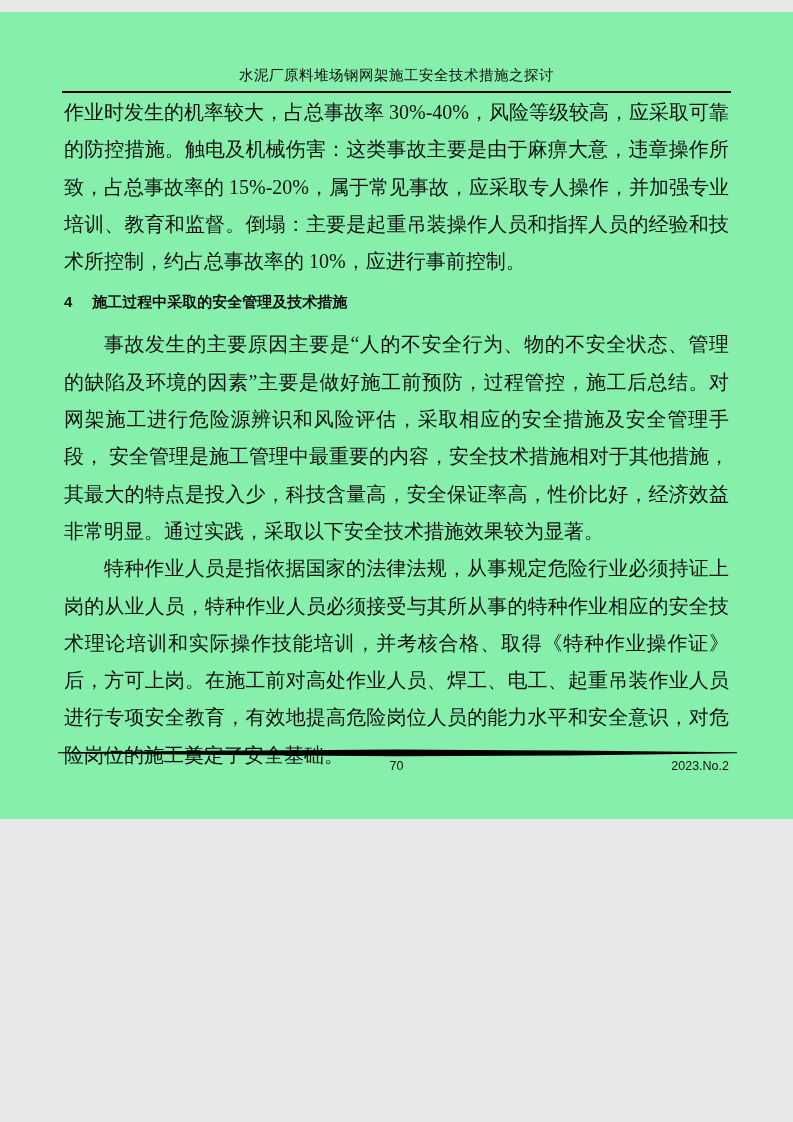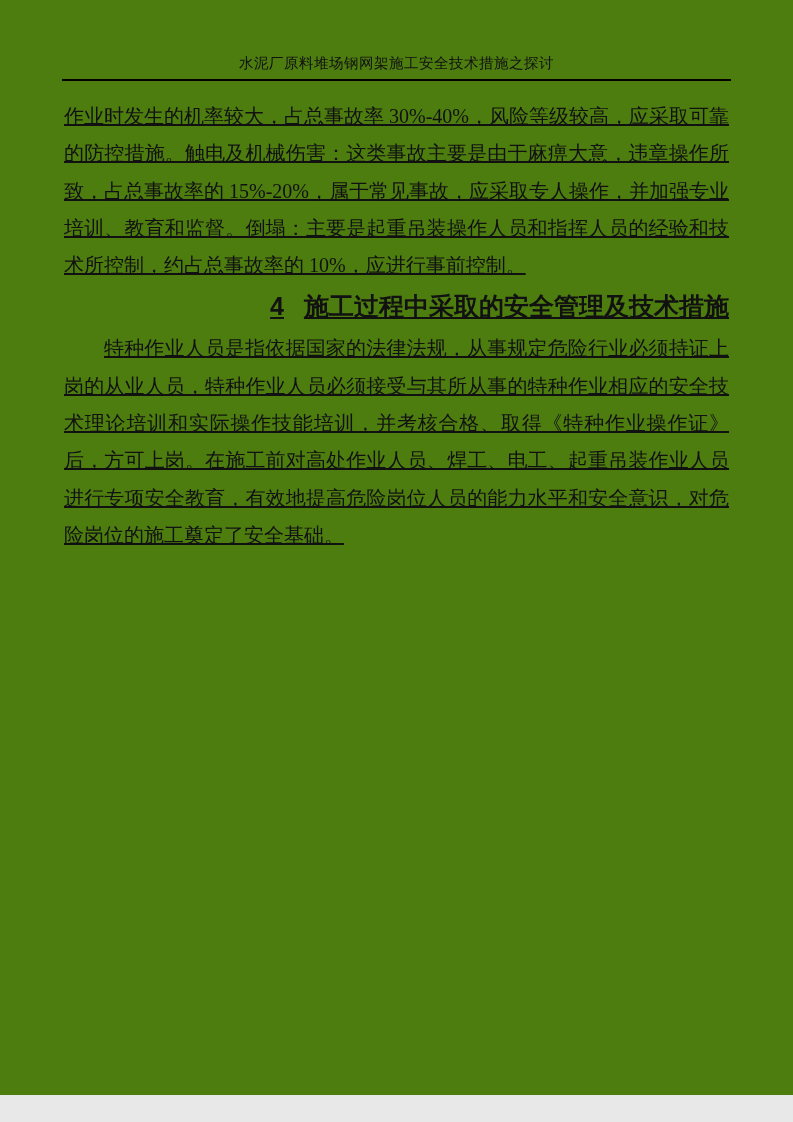--- a/index.html
+++ b/index.html
@@ -1,53 +1,52 @@
 <!DOCTYPE html>
 <html><head>
 <meta charset="utf-8">
 <style>
   * { margin: 0; padding: 0; box-sizing: border-box; }
   html, body { background: #e8e8e8; }
   .page {
     position: relative;
     width: 793px;
-    height: 1095px;
-    margin: 0 auto;
-    background: #4d7c0f;
+    height: 807px;
+    margin: 12px auto;
+    background: #86efac;
     color: #111111;
     font-family: "Liberation Serif", "DejaVu Serif", serif;
     overflow: hidden;
   }
   .header { padding-top: 54px; }
   .header-title {
     text-align: center;
     font-size: 14.5px;
     letter-spacing: 0.5px;
     color: #111111;
   }
   .header-rule {
     margin: 6px 62px 0 62px;
     border-bottom: 2px solid #000000;
   }
   .body {
-    padding: 17px 64px 0 64px;
+    padding: 1px 64px 0 64px;
     font-size: 20px;
     line-height: 37.3px;
     text-align: justify;
-    text-decoration: underline;
   }
   .para { text-indent: 2em; }
   .para.no-indent { text-indent: 0; }
   .heading {
     font-family: "Liberation Sans", "DejaVu Sans", sans-serif;
     font-weight: bold;
-    font-size: 25px;
+    font-size: 15px;
     line-height: 34px;
     margin: 5px 0 7px 0;
-    text-align: right;
+    text-align: left;
   }
   .heading .sec-num { margin-right: 20px; }
   .footer {
     position: absolute;
     left: 0; right: 0;
     bottom: 38px;
     height: 32px;
   }
   .footer-rule-svg {
     display: block;
@@ -84,17 +83,27 @@
     <div class="header-rule"></div>
   </div>
 
   <div class="body">
     <p class="para no-indent">作业时发生的机率较大，占总事故率 30%-40%，风险等级较高，应采取可靠的防控措施。触电及机械伤害：这类事故主要是由于麻痹大意，违章操作所致，占总事故率的 15%-20%，属于常见事故，应采取专人操作，并加强专业培训、教育和监督。倒塌：主要是起重吊装操作人员和指挥人员的经验和技术所控制，约占总事故率的 10%，应进行事前控制。</p>
 
     <h2 class="heading">
       <span class="sec-num">4</span><span>施工过程中采取的安全管理及技术措施</span>
     </h2>
 
+    <p class="para">事故发生的主要原因主要是“人的不安全行为、物的不安全状态、管理的缺陷及环境的因素”主要是做好施工前预防，过程管控，施工后总结。对网架施工进行危险源辨识和风险评估，采取相应的安全措施及安全管理手段， 安全管理是施工管理中最重要的内容，安全技术措施相对于其他措施，其最大的特点是投入少，科技含量高，安全保证率高，性价比好，经济效益非常明显。通过实践，采取以下安全技术措施效果较为显著。</p>
     <p class="para">特种作业人员是指依据国家的法律法规，从事规定危险行业必须持证上岗的从业人员，特种作业人员必须接受与其所从事的特种作业相应的安全技术理论培训和实际操作技能培训，并考核合格、取得《特种作业操作证》后，方可上岗。在施工前对高处作业人员、焊工、电工、起重吊装作业人员进行专项安全教育，有效地提高危险岗位人员的能力水平和安全意识，对危险岗位的施工奠定了安全基础。</p>
   </div>
 
+  <div class="footer">
+    <svg class="footer-rule-svg" viewBox="0 0 679 8" preserveAspectRatio="none">
+      <polygon points="0,3.2 170,1.6 339,0.6 510,1.6 679,3.2 679,4.2 510,6.4 339,7.2 170,6 0,4.2" fill="#000000"></polygon>
+    </svg>
+    <div class="footer-row">
+      <span class="page-num">70</span>
+      <span class="issue">2023.No.2</span>
+    </div>
+  </div>
 
 </div>
 
 </body></html>

